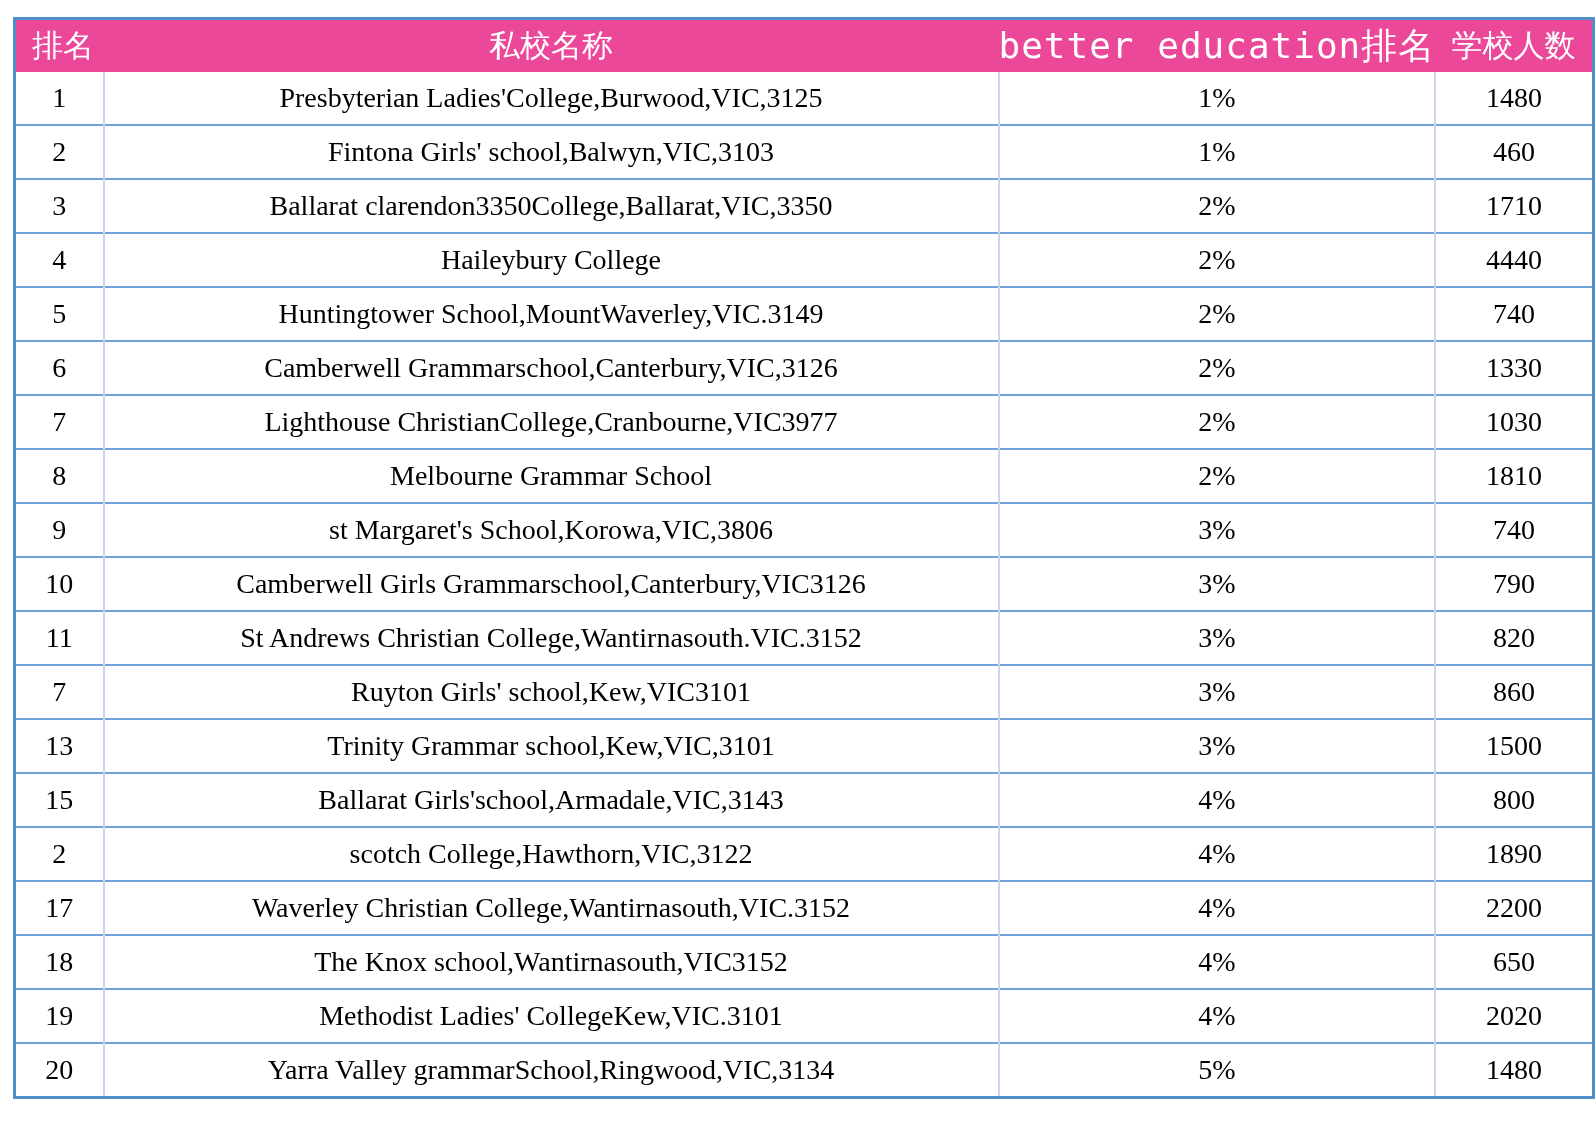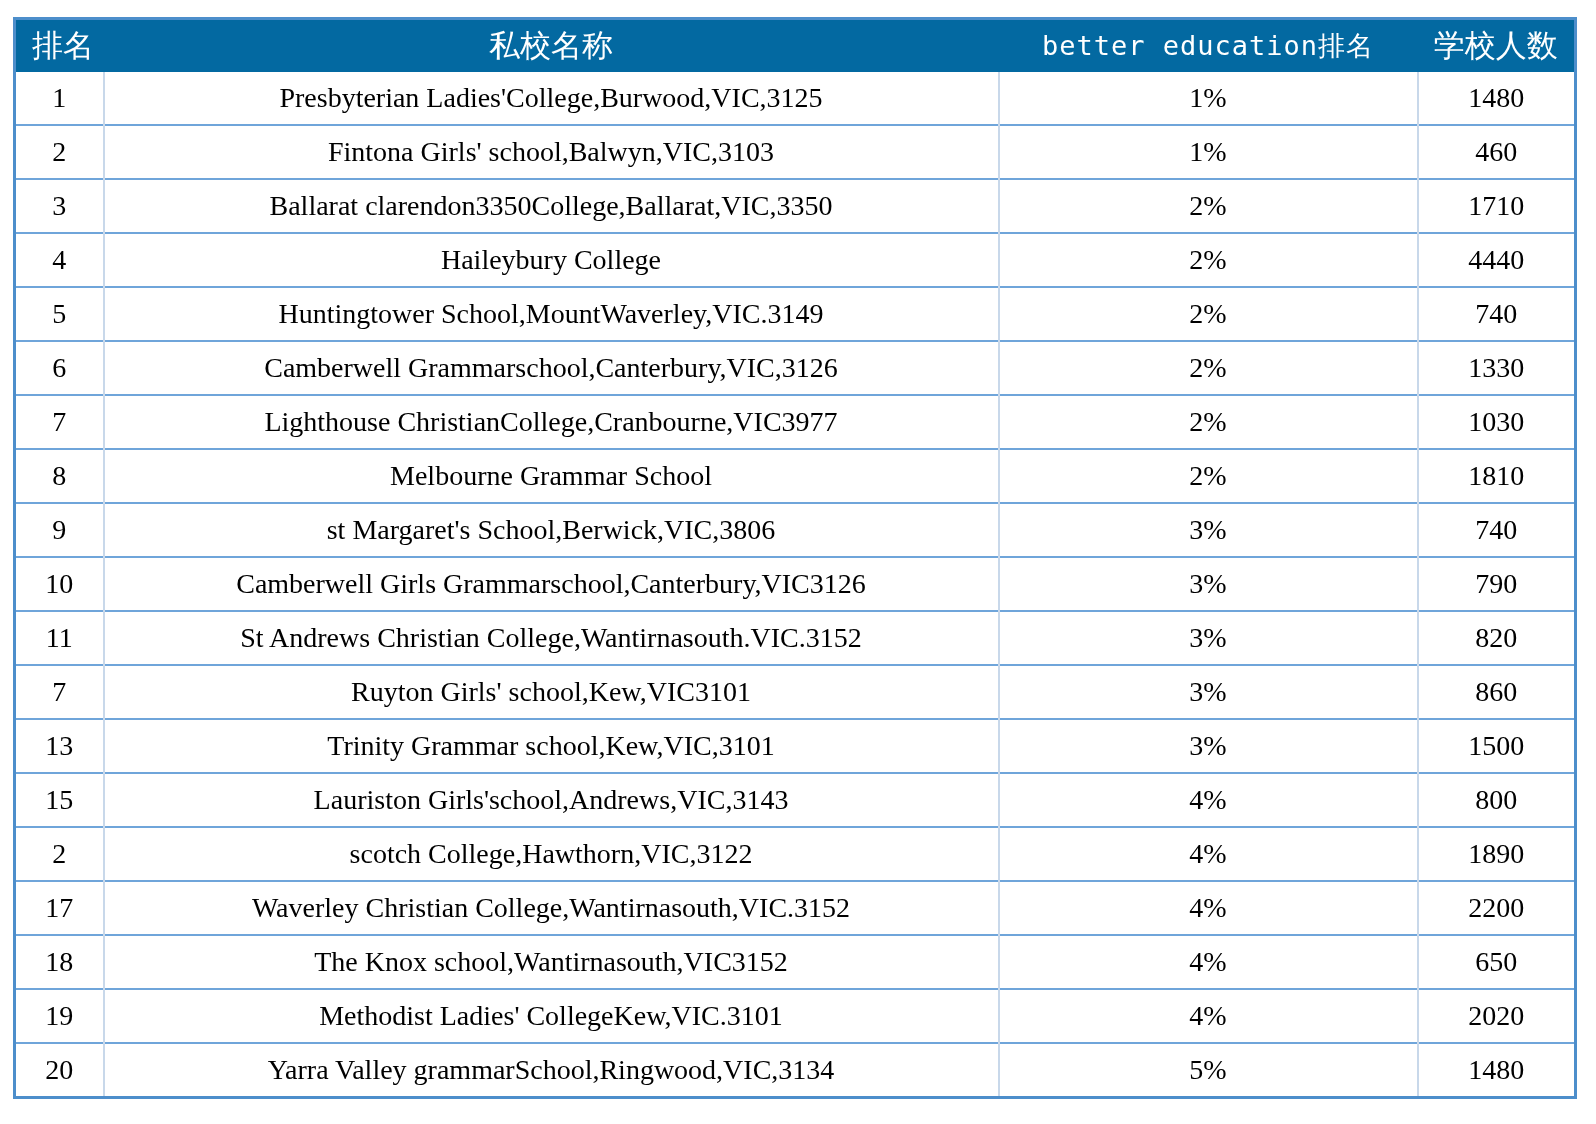--- a/index.html
+++ b/index.html
@@ -19,39 +19,39 @@
     table-layout: fixed;
     border: 3px solid #4d8ecb;
     background: #ffffff;
   }
   col.c-rank     { width: 89px; }
   col.c-name     { width: 895px; }
   col.c-berank   { width: 419px; }
   col.c-students { width: 158px; }
 
   thead th {
-    background: #0369a1;
+    background: #ec4899;
     color: #ffffff;
     height: 52px;
     font-weight: normal;
     font-size: 31px;
     text-align: center;
     vertical-align: middle;
     padding: 0;
     border: none;
     overflow: hidden;
     white-space: nowrap;
   }
   thead th.h-rank {
     text-align: left;
     padding-left: 16px;
   }
   thead th.h-berank {
     font-family: "DejaVu Sans Mono", "Liberation Mono", monospace;
-    font-size: 27px;
+    font-size: 36px;
     letter-spacing: 1px;
   }
   tbody td {
     height: 52px;
     text-align: center;
     vertical-align: middle;
     font-size: 28px;
     color: #000000;
     background: #ffffff;
     border-top: 2px solid #6fa5da;
@@ -125,21 +125,21 @@
     <td>1030</td>
   </tr>
       <tr>
     <td>8</td>
     <td>Melbourne Grammar School</td>
     <td>2%</td>
     <td>1810</td>
   </tr>
       <tr>
     <td>9</td>
-    <td>st Margaret's School,Berwick,VIC,3806</td>
+    <td>st Margaret's School,Korowa,VIC,3806</td>
     <td>3%</td>
     <td>740</td>
   </tr>
       <tr>
     <td>10</td>
     <td>Camberwell Girls Grammarschool,Canterbury,VIC3126</td>
     <td>3%</td>
     <td>790</td>
   </tr>
       <tr>
@@ -155,21 +155,21 @@
     <td>860</td>
   </tr>
       <tr>
     <td>13</td>
     <td>Trinity Grammar school,Kew,VIC,3101</td>
     <td>3%</td>
     <td>1500</td>
   </tr>
       <tr>
     <td>15</td>
-    <td>Lauriston Girls'school,Andrews,VIC,3143</td>
+    <td>Ballarat Girls'school,Armadale,VIC,3143</td>
     <td>4%</td>
     <td>800</td>
   </tr>
       <tr>
     <td>2</td>
     <td>scotch College,Hawthorn,VIC,3122</td>
     <td>4%</td>
     <td>1890</td>
   </tr>
       <tr>

